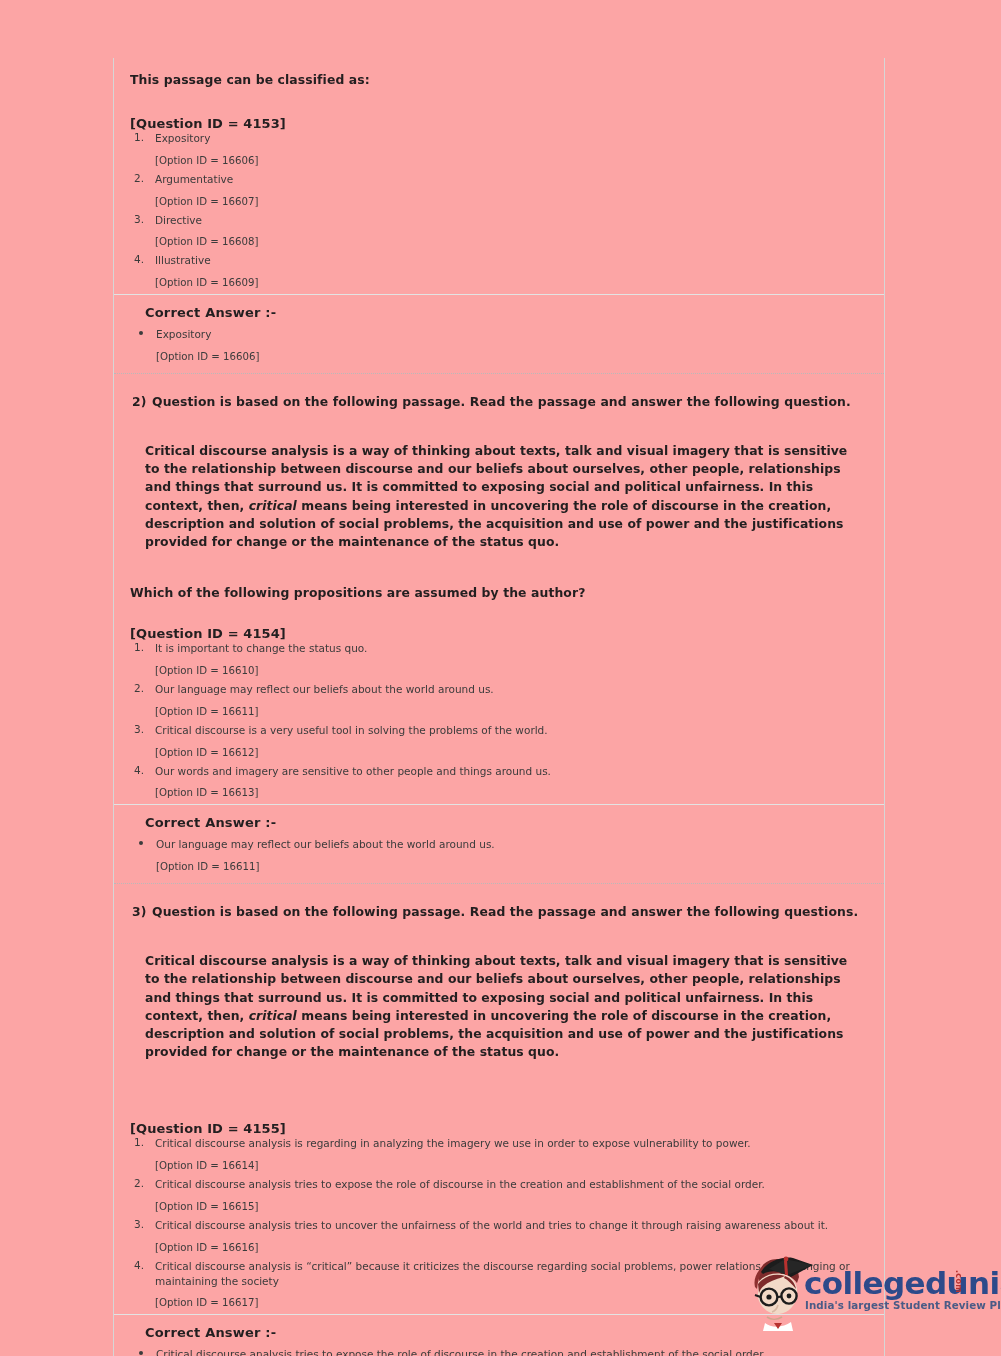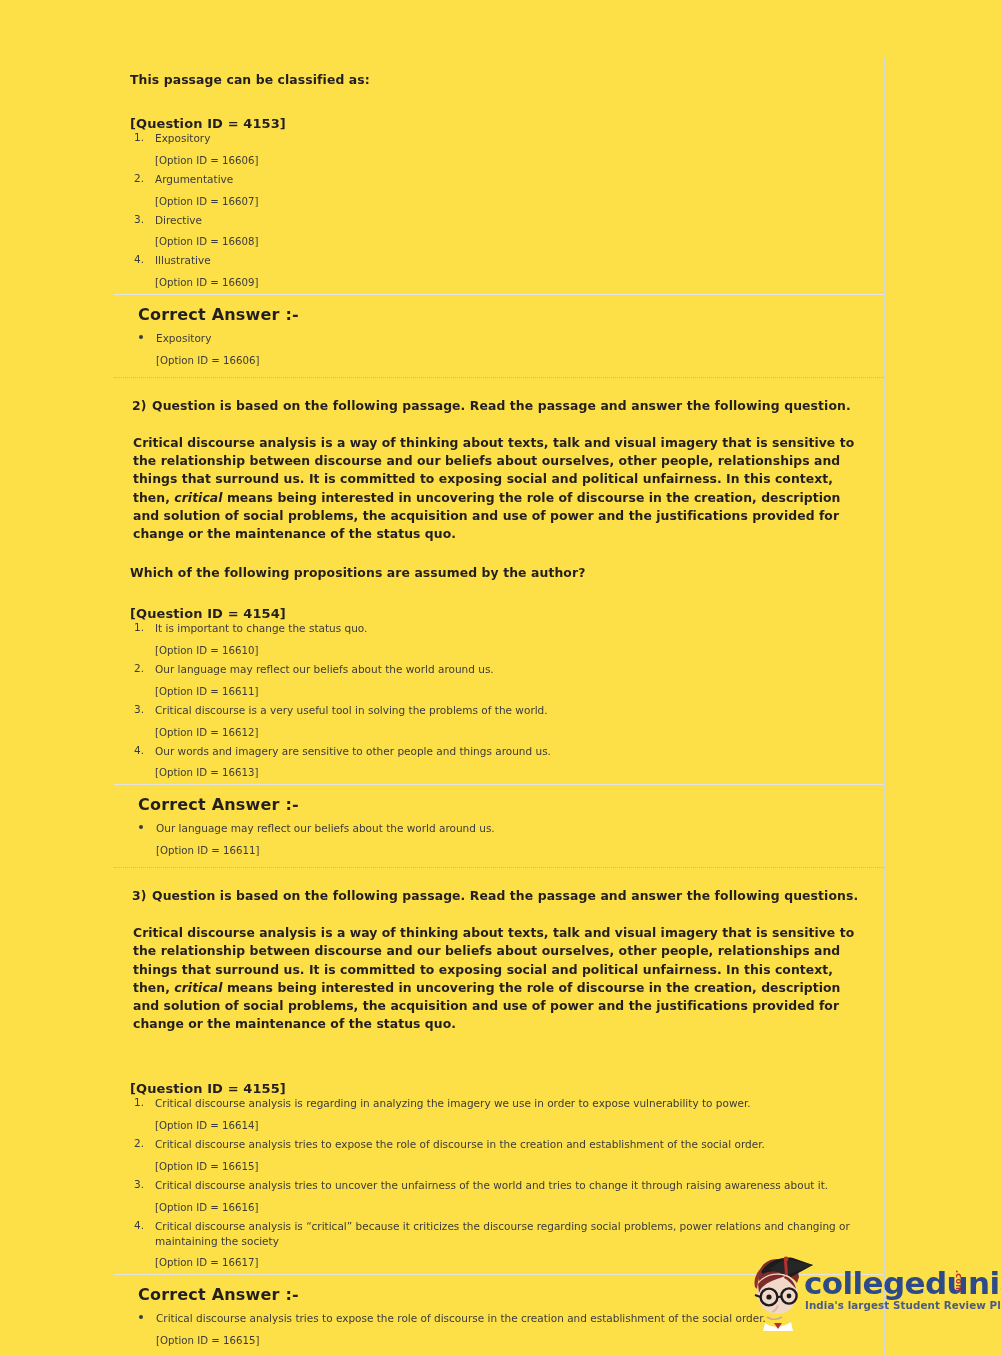--- a/index.html
+++ b/index.html
@@ -15,21 +15,21 @@
     color: #231f20;
     overflow: hidden;
   }
 
   
   #page {
     position: absolute;
     left: 0; top: 0;
     width: 1001px;
     height: 1356px;
-    background: #fde047;
+    background: #fca5a5;
   }
   #content-column {
     position: absolute;
     left: 113px;
     top: 58px;
     width: 772px;
     border-left: 1.5px solid #d6d6d6;
     border-right: 1.5px solid #d6d6d6;
     box-sizing: border-box;
   }
@@ -65,21 +65,21 @@
   }
   .qhead .qnum {
     display: inline-block;
     width: 20px;
   }
   .passage {
     font-size: 12.4px;
     font-weight: bold;
     line-height: 18.2px;
     color: #231f20;
-    margin: 4px;
+    margin: 16px;
     letter-spacing: .05px;
     text-align: left;
   }
   .passage .it {
     font-style: italic;
     font-weight: bold;
   }
   .qid {
     font-size: 13px;
     font-weight: bold;
@@ -124,24 +124,24 @@
     margin-bottom: 6px;
   }
 
   
   .answer-panel {
     border-top: 1.2px solid #e3e3e3;
     padding: 10px 14px 11px 16px;
     margin-top: 0;
   }
   .answer-title {
-    font-size: 16px;
-    font-weight: bold;
-    color: #231f20;
-    margin: 0 0 7px 8px;
+    font-size: 13px;
+    font-weight: bold;
+    color: #231f20;
+    margin: 0 0 7px 15px;
     letter-spacing: .2px;
   }
   ul.answer-list {
     list-style: none;
     margin: 0;
     padding: 0;
   }
   ul.answer-list > li {
     position: relative;
     padding-left: 26px;

